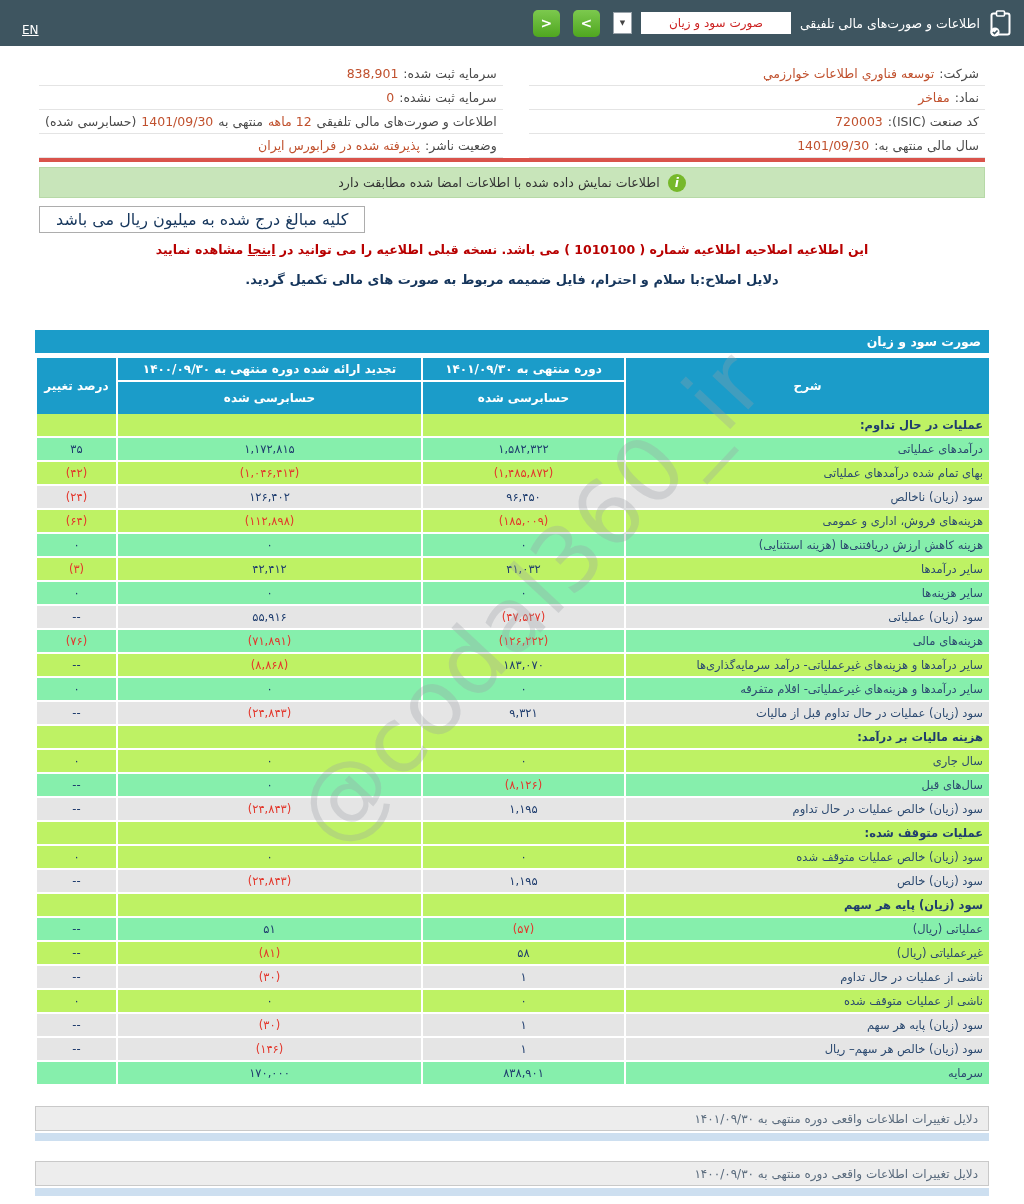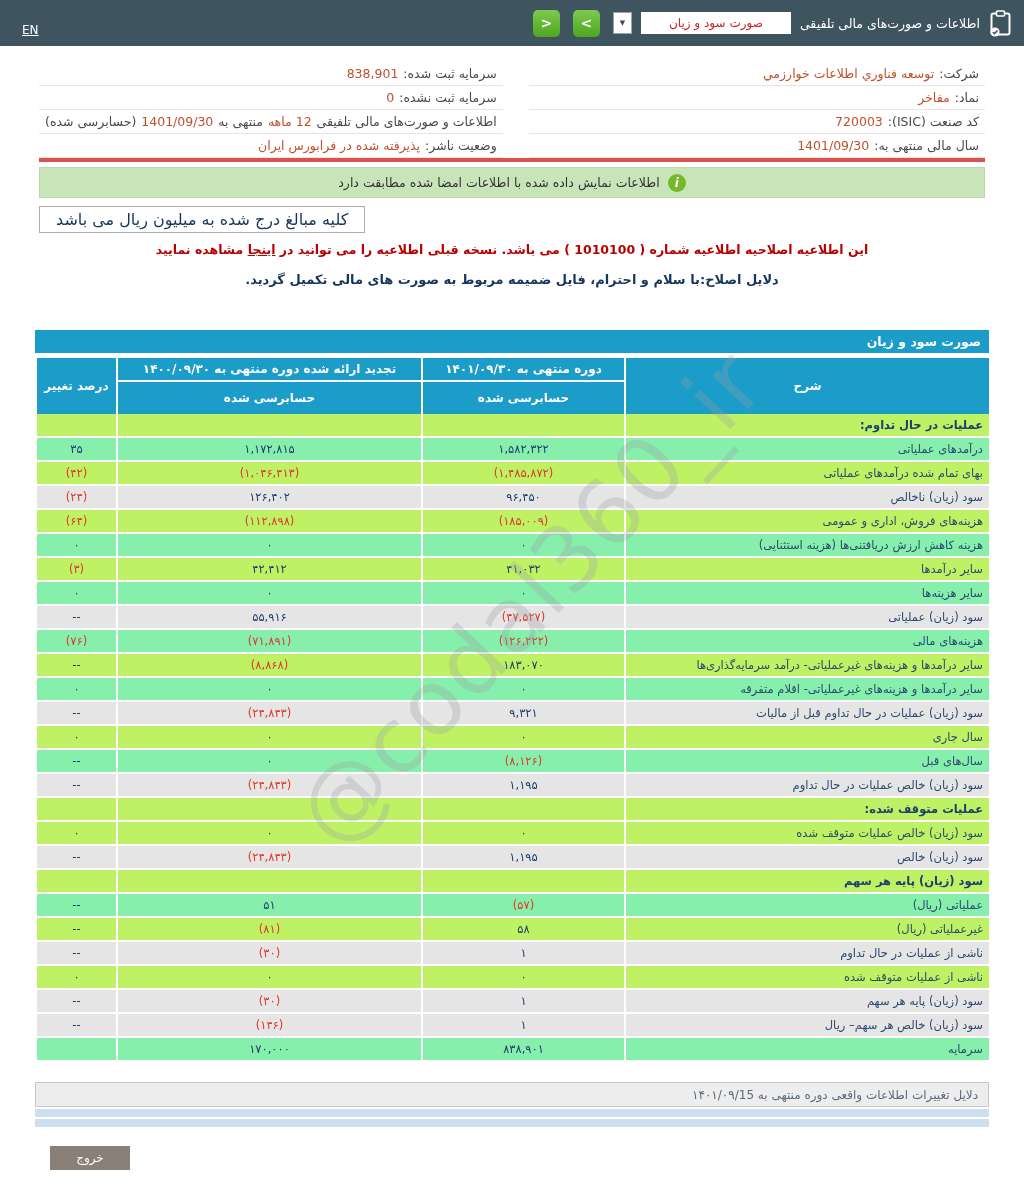--- a/index.html
+++ b/index.html
@@ -316,20 +316,26 @@
         <td class="cell num">۰</td>
         <td class="cell num">۰</td>
         <td class="cell num">۰</td>
       </tr>
       <tr class="yellow">
         <td class="cell desc">سود (زیان) عملیات در حال تداوم قبل از مالیات</td>
         <td class="cell num">۹,۳۲۱</td>
         <td class="cell num neg">(۲۴,۸۴۳)</td>
         <td class="cell num">--</td>
       </tr>
+      <tr class="section">
+        <td class="cell desc">هزینه مالیات بر درآمد:</td>
+        <td class="cell num"></td>
+        <td class="cell num"></td>
+        <td class="cell num"></td>
+      </tr>
       <tr class="gray">
         <td class="cell desc">سال جاری</td>
         <td class="cell num">۰</td>
         <td class="cell num">۰</td>
         <td class="cell num">۰</td>
       </tr>
       <tr class="blue">
         <td class="cell desc">سال‌های قبل</td>
         <td class="cell num neg">(۸,۱۲۶)</td>
         <td class="cell num">۰</td>
@@ -404,20 +410,21 @@
       <tr class="blue">
         <td class="cell desc">سرمایه</td>
         <td class="cell num">۸۳۸,۹۰۱</td>
         <td class="cell num">۱۷۰,۰۰۰</td>
         <td class="cell num"></td>
       </tr>
     </tbody>
 </table>
 
 <div id="footer-panels">
-    <div class="fbar">دلایل تغییرات اطلاعات واقعی دوره منتهی به ۱۴۰۱/۰۹/15</div>
+    <div class="fbar">دلایل تغییرات اطلاعات واقعی دوره منتهی به ۱۴۰۱/۰۹/۳۰</div>
     <div class="fstrip"></div>
+    <div class="fbar">دلایل تغییرات اطلاعات واقعی دوره منتهی به ۱۴۰۰/۰۹/۳۰</div>
     <div class="fstrip"></div>
   </div>
 
 <div class="exit-btn">خروج</div>
 
 <div class="watermark">@codal360_ir</div>
 
 </body></html>

